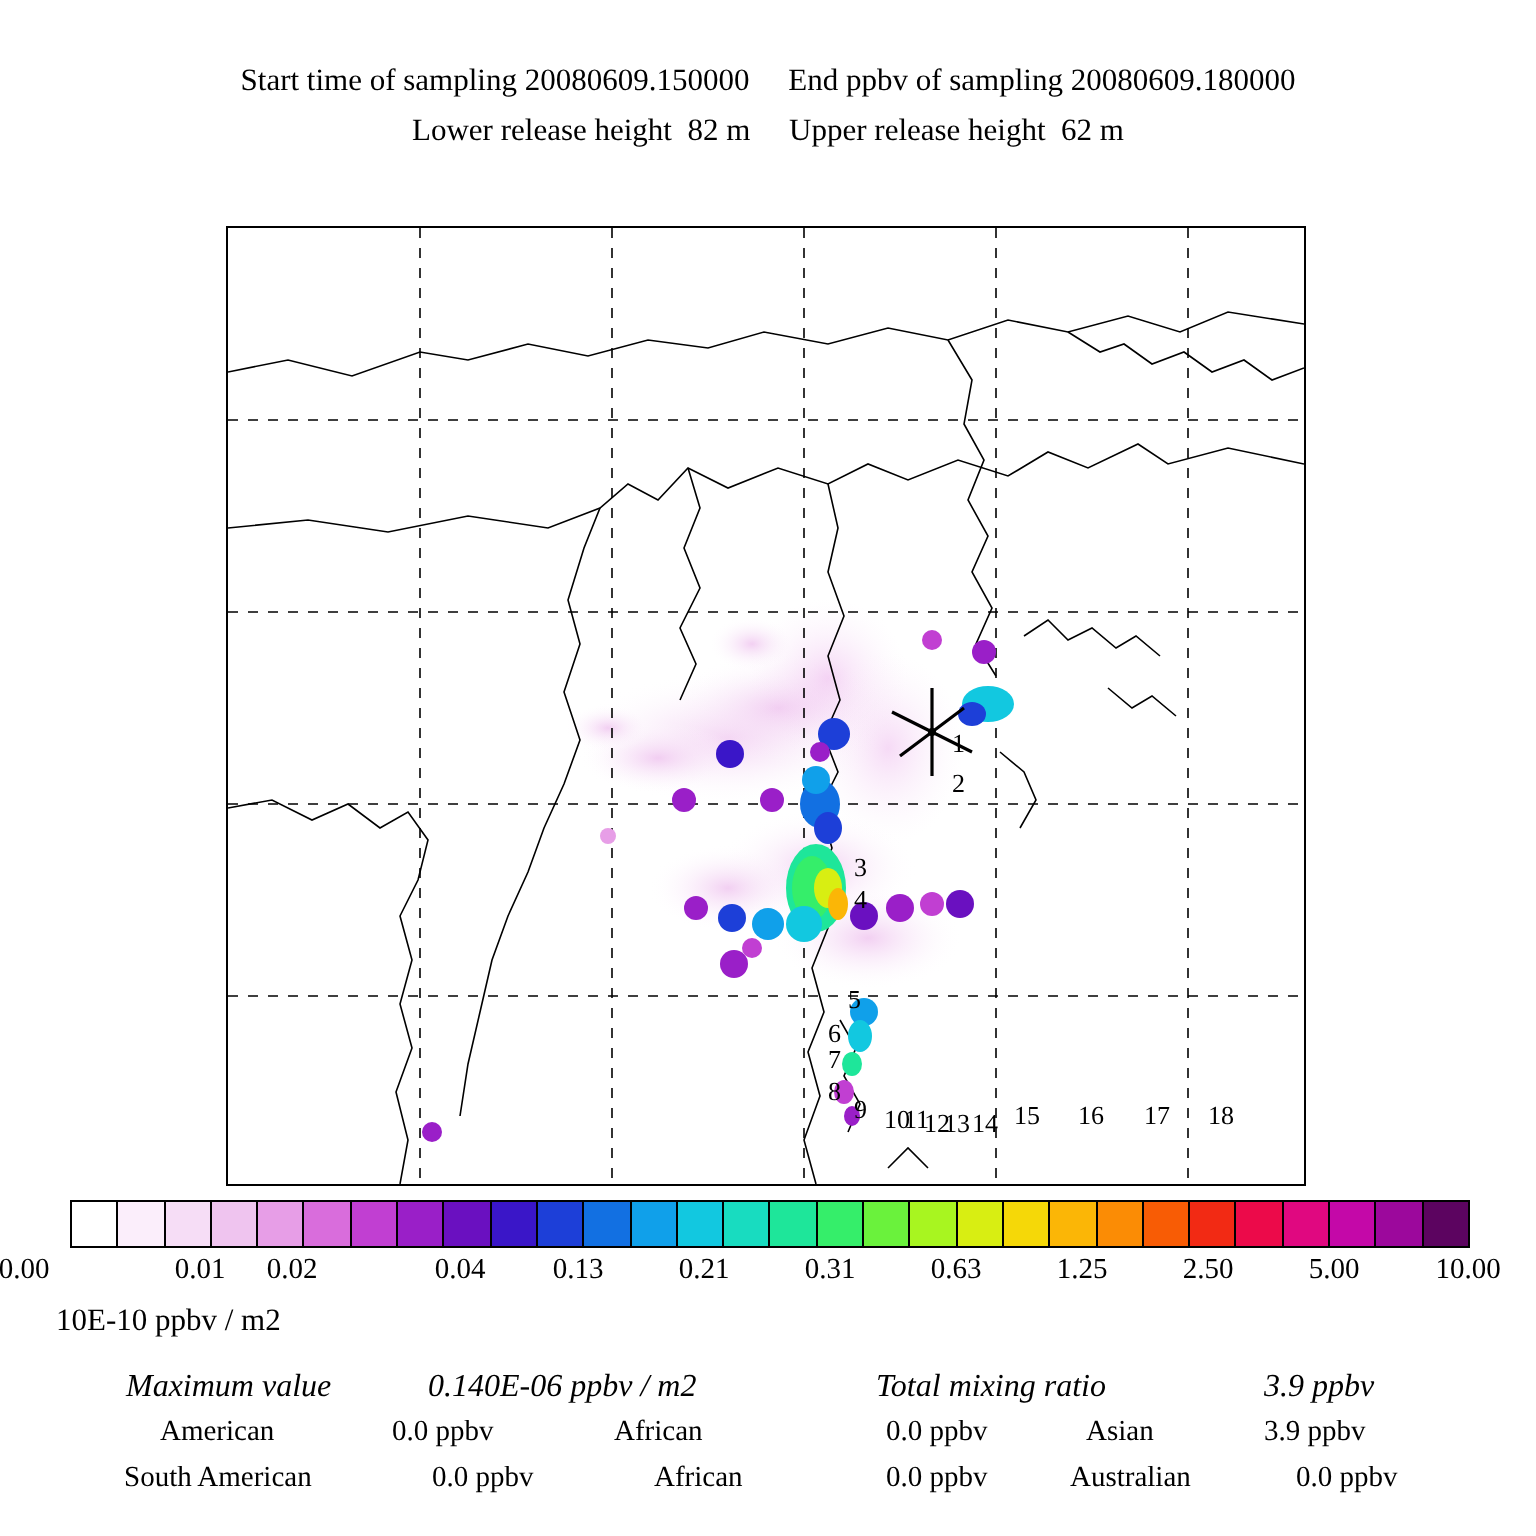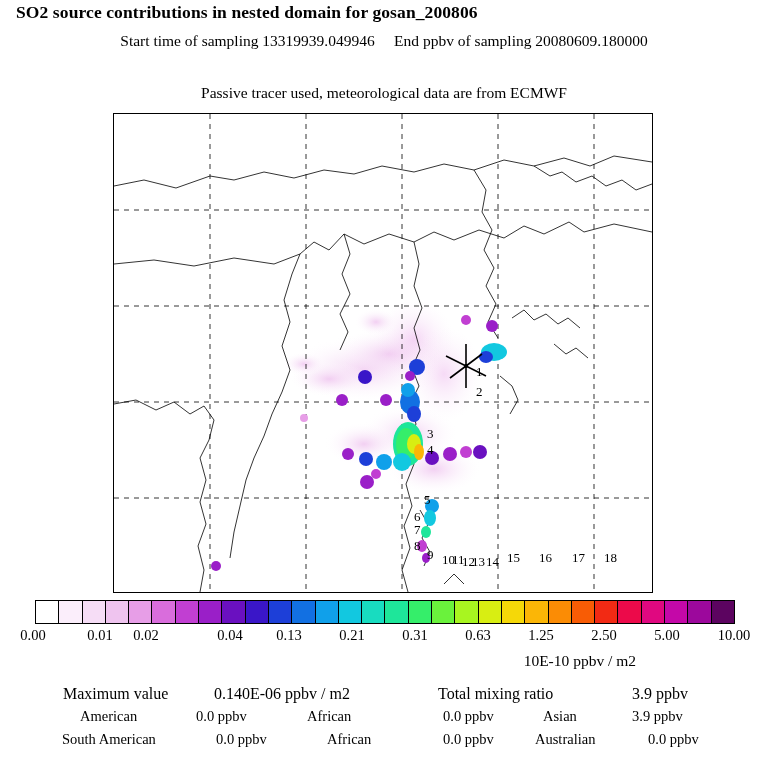--- a/index.html
+++ b/index.html
@@ -81,58 +81,60 @@
   .cbar-ticks span {
     position: absolute;
     font-size: 14.5px;
     transform: translateX(-50%);
     white-space: nowrap;
   }
   .cbar-unit {
     position: absolute;
     top: 652px;
     width: 636px;
-    text-align: right;
+    text-align: left;
     font-size: 15.5px;
+    margin-left: 28px;
   }
 
   
   .footer {
     position: absolute;
     top: 685px;
     left: 0;
     width: 768px;
   }
   .frow {
     position: relative;
     width: 768px;
     height: 23px;
   }
   .frow span {
     position: absolute;
     white-space: pre;
   }
-  .fmain { font-size: 16px; }
+  .fmain { font-size: 16px; font-style: italic; }
   .fsub { font-size: 14.5px; }
 
   
 </style>
 </head>
 <body>
 
 <div class="page">
 
-  <div class="title">SO2 source contributions in nested domain for gosan_200806</div>
 
   <div class="hdr-line l1">
-    <span>Start time of sampling</span><span>&nbsp;</span><span>13319939.049946</span><span>&nbsp;&nbsp;&nbsp;&nbsp;&nbsp;</span><span>End ppbv of sampling</span><span>&nbsp;</span><span>20080609.180000</span>
-  </div>
-
-
-  <div class="hdr-line l3">Passive tracer used, meteorological data are from ECMWF</div>
+    <span>Start time of sampling</span><span>&nbsp;</span><span>20080609.150000</span><span>&nbsp;&nbsp;&nbsp;&nbsp;&nbsp;</span><span>End ppbv of sampling</span><span>&nbsp;</span><span>20080609.180000</span>
+  </div>
+
+  <div class="hdr-line l2">
+    <span>Lower release height</span><span>&nbsp;&nbsp;</span><span>82 m</span><span>&nbsp;&nbsp;&nbsp;&nbsp;&nbsp;</span><span>Upper release height</span><span>&nbsp;&nbsp;</span><span>62 m</span>
+  </div>
+
 
   <div class="map-frame">
     <svg width="538" height="478" viewBox="0 0 538 478" xmlns="http://www.w3.org/2000/svg">
       <defs>
         <radialGradient id="blobSoft" cx="50%" cy="50%" r="50%">
           <stop offset="0%" stop-color="#e79ee7" stop-opacity="0.95"></stop>
           <stop offset="100%" stop-color="#f9e9f9" stop-opacity="0"></stop>
         </radialGradient>
         <radialGradient id="blobFaint" cx="50%" cy="50%" r="50%">
           <stop offset="0%" stop-color="#efc4ef" stop-opacity="0.8"></stop>
@@ -274,21 +276,21 @@
     <div style="background:#f85c05"></div>
     <div style="background:#f22a14"></div>
     <div style="background:#ec0a4a"></div>
     <div style="background:#e00880"></div>
     <div style="background:#c408a8"></div>
     <div style="background:#9c089c"></div>
     <div style="background:#5c0460"></div>
   </div>
 
   <div class="cbar-ticks">
-    <span style="left:33px">0.00</span>
+    <span style="left:12px">0.00</span>
     <span style="left:100px">0.01</span>
     <span style="left:146px">0.02</span>
     <span style="left:230px">0.04</span>
     <span style="left:289px">0.13</span>
     <span style="left:352px">0.21</span>
     <span style="left:415px">0.31</span>
     <span style="left:478px">0.63</span>
     <span style="left:541px">1.25</span>
     <span style="left:604px">2.50</span>
     <span style="left:667px">5.00</span>

